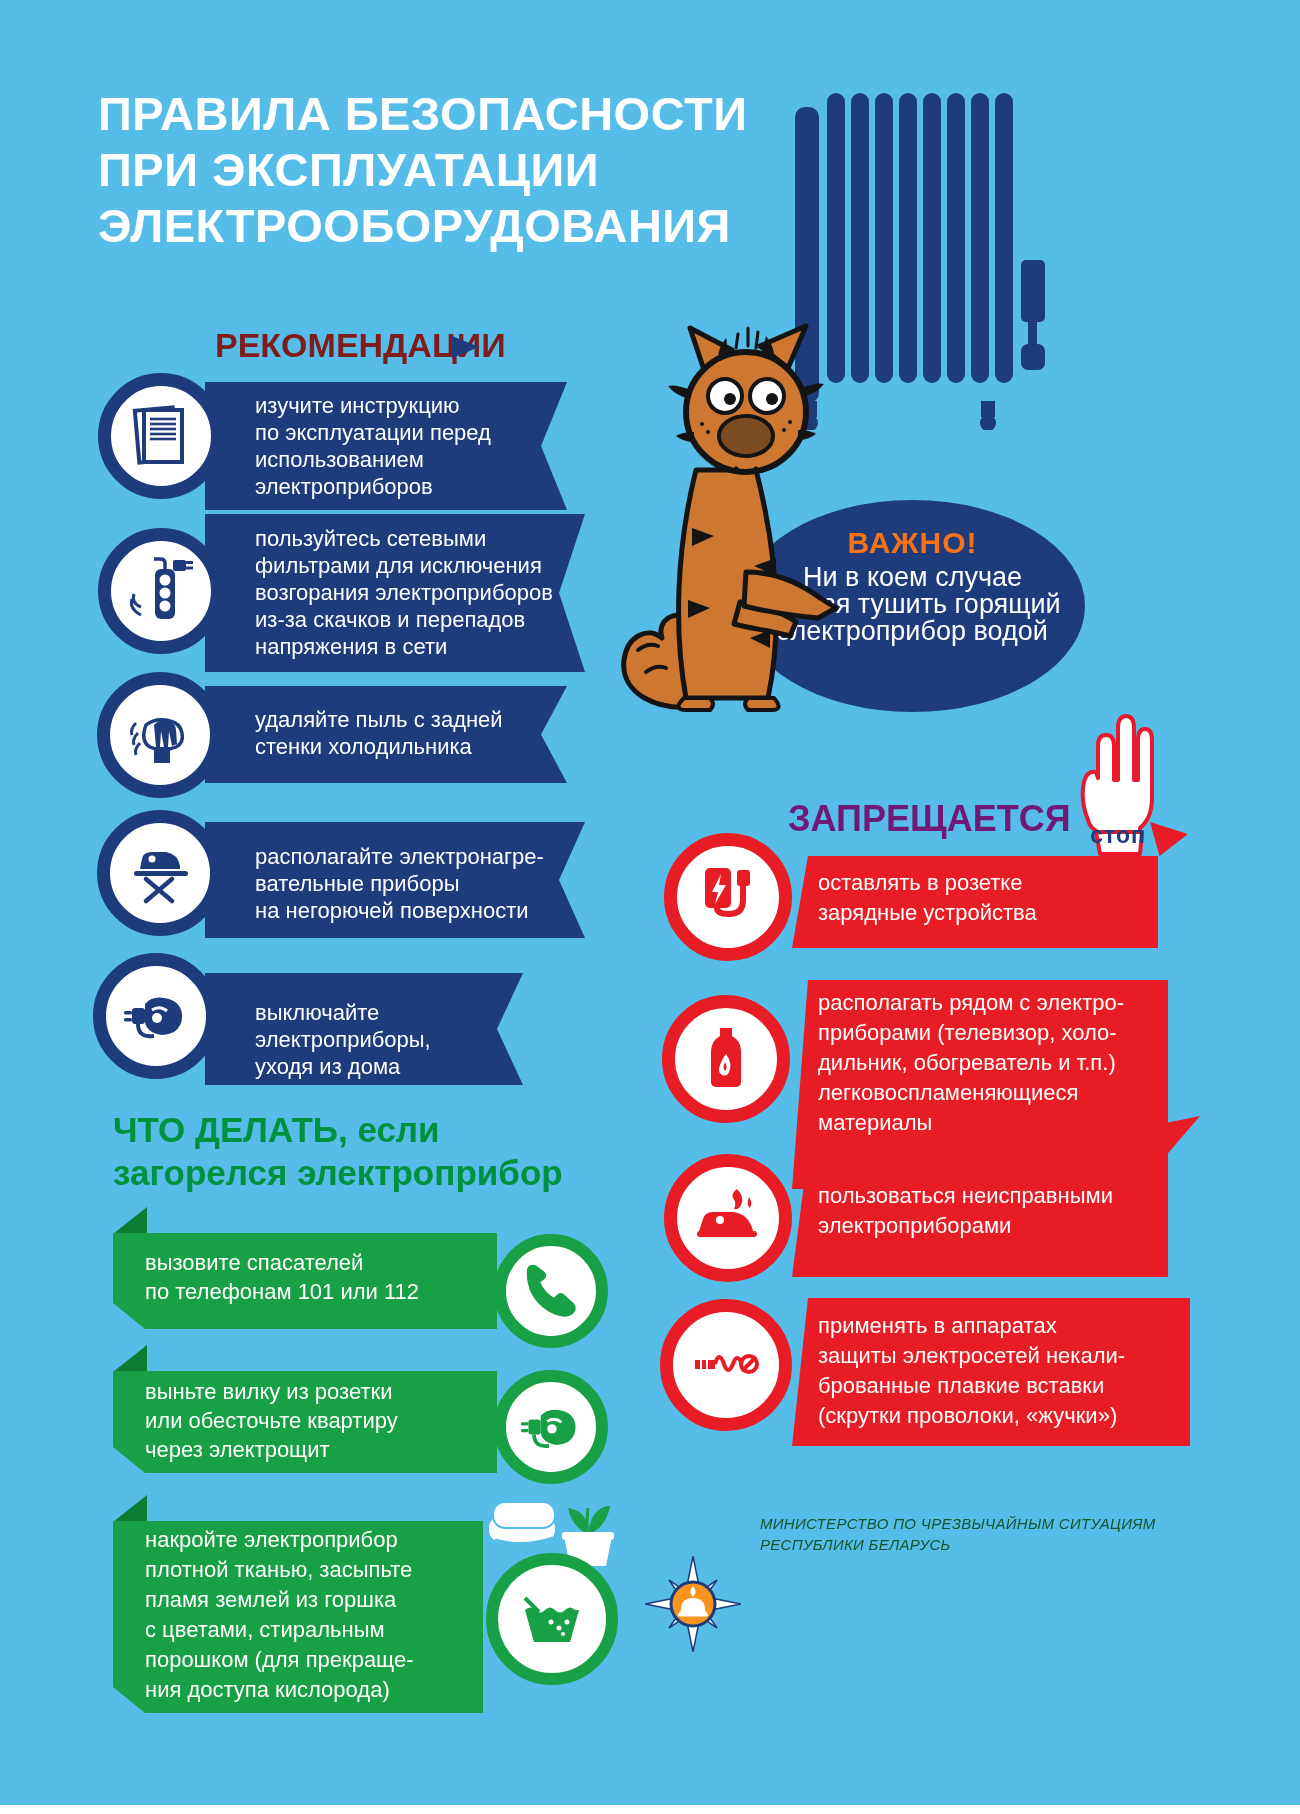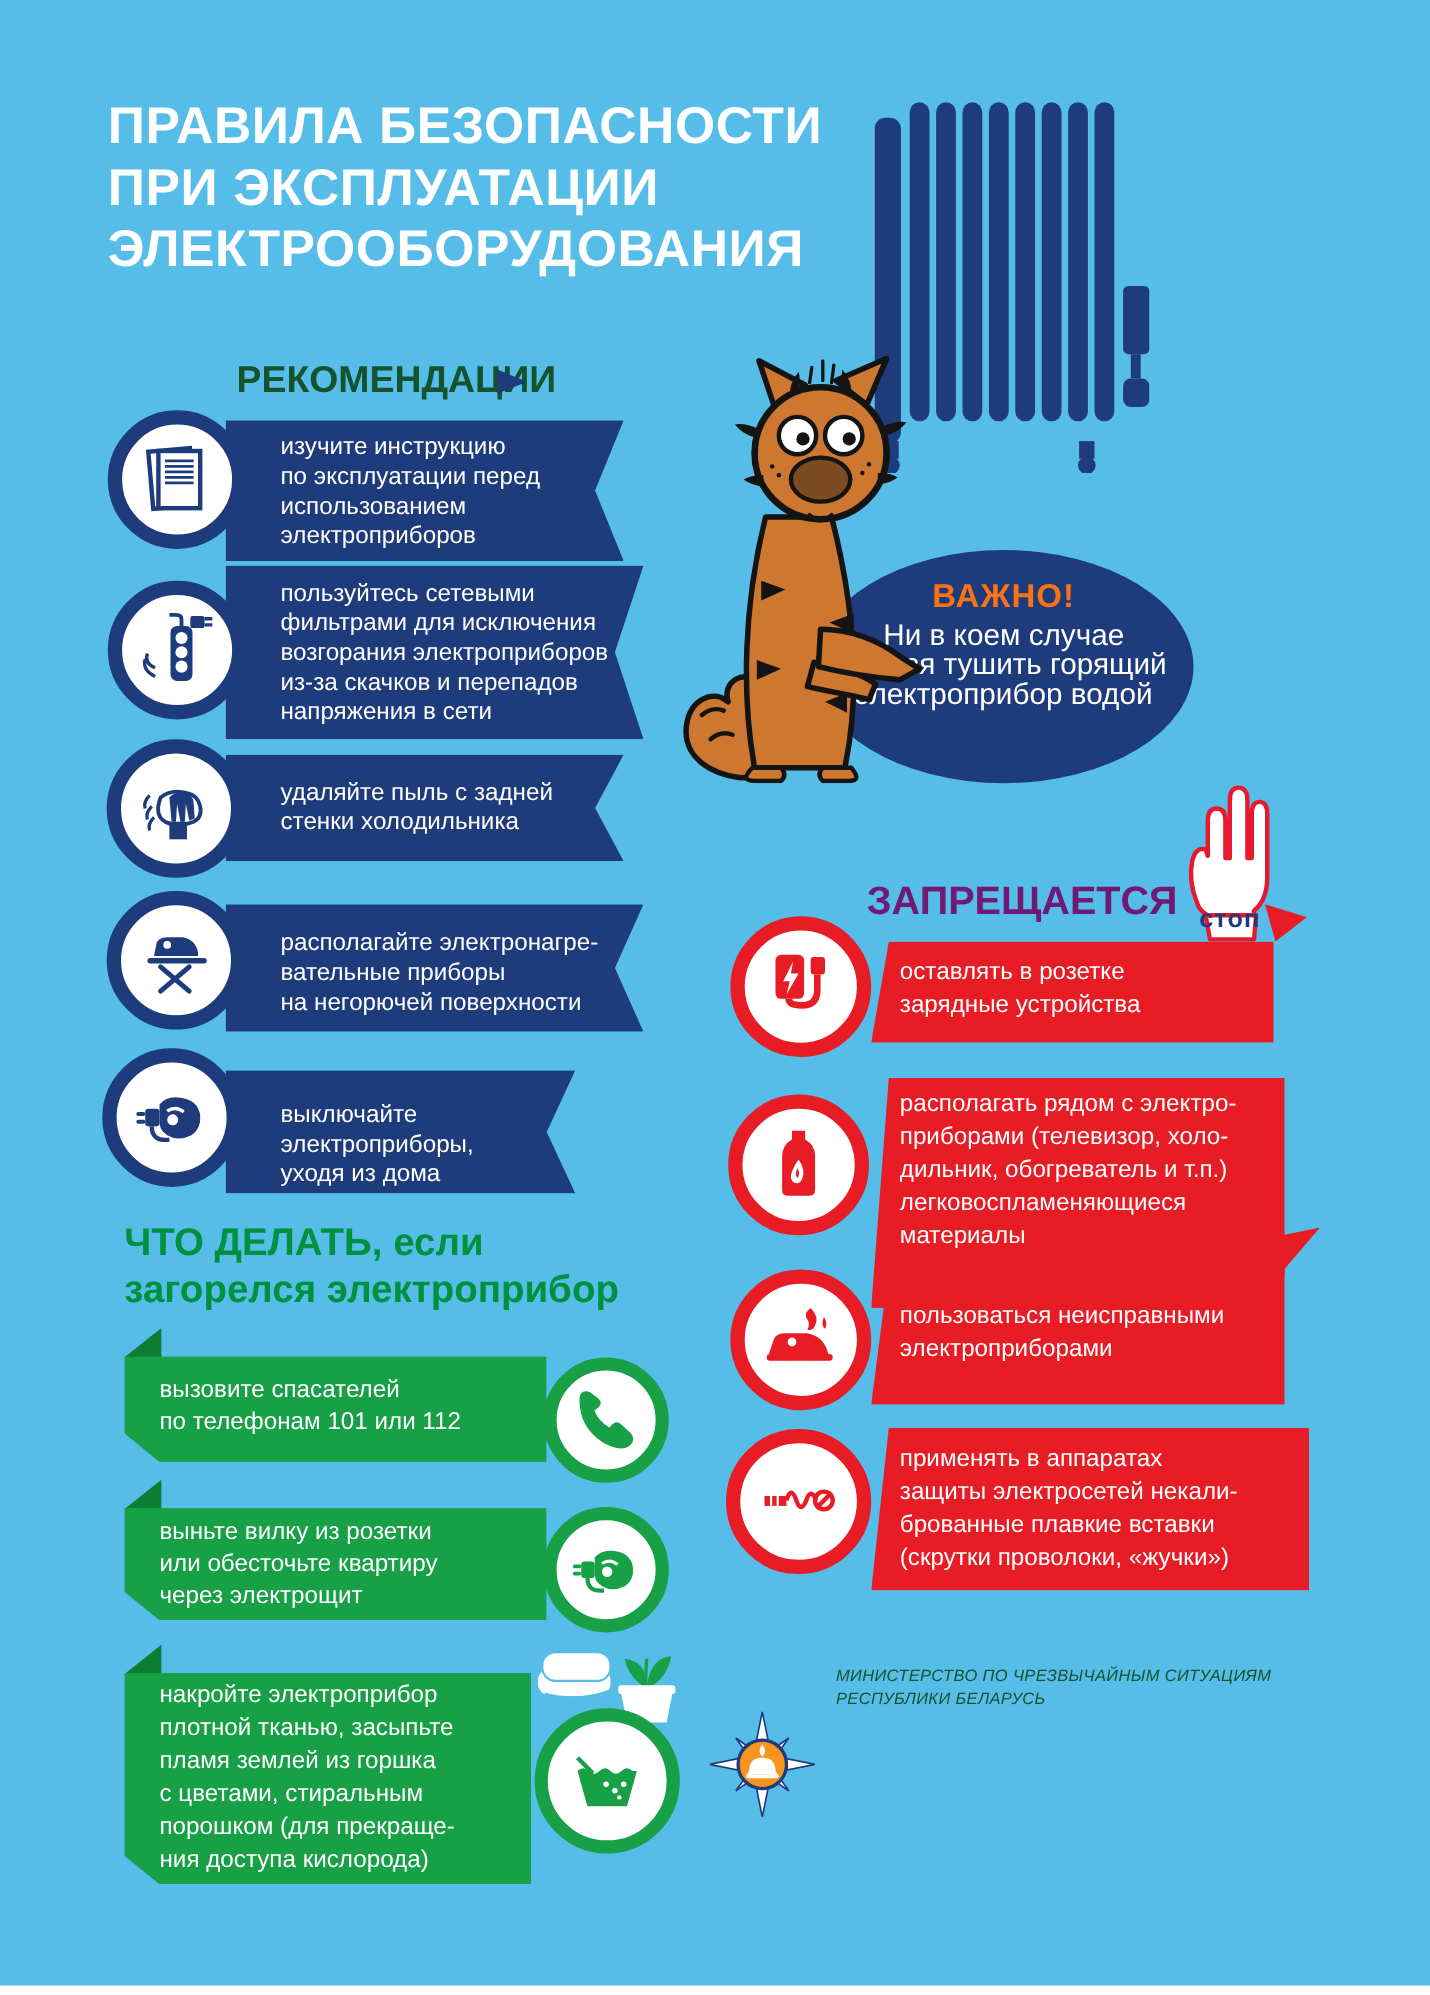--- a/index.html
+++ b/index.html
@@ -1,21 +1,21 @@
 <!DOCTYPE html>
 <html><head>
 <meta charset="utf-8">
 <style>
   html,body{margin:0;padding:0;background:#9ec9de;}
   .poster{position:relative;width:1300px;height:1814px;background:#56BDE9;overflow:hidden;
           font-family:"Liberation Sans", sans-serif;}
   .abs{position:absolute;}
   .title{left:98px;top:86px;color:#fff;font-weight:700;font-size:47px;line-height:56px;letter-spacing:.5px;}
   .sec-head{font-weight:700;}
-  .rec-head{left:215px;top:326px;font-size:34px;color:#14532d;}
+  .rec-head{left:215px;top:326px;font-size:34px;color:#7f1d1d;}
   .rec-arrow{left:452px;top:336px;width:0;height:0;border-top:11px solid transparent;
              border-bottom:11px solid transparent;border-left:27px solid #1E3C7C;}
   .proh-head{left:788px;top:798px;font-size:36px;color:#701a75;}
   .wtd-head{left:113px;top:1108px;font-size:35px;line-height:43px;color:#00913F;white-space:pre-line;}
   .banner{position:absolute;box-sizing:border-box;color:#fff;white-space:pre-line;font-size:22px;}
   .b-navy{background:#1E3C7C;line-height:27px;padding-left:50px;
           clip-path:polygon(0 0,100% 0,calc(100% - 26px) 50%,100% 100%,0 100%);}
   .b-green{background:#17A046;line-height:29px;padding-left:32px;
            clip-path:polygon(0 0,100% 0,100% 100%,32px 100%,0 calc(100% - 26px));}
   .b-red{background:#E81C24;line-height:30px;padding-left:26px;

